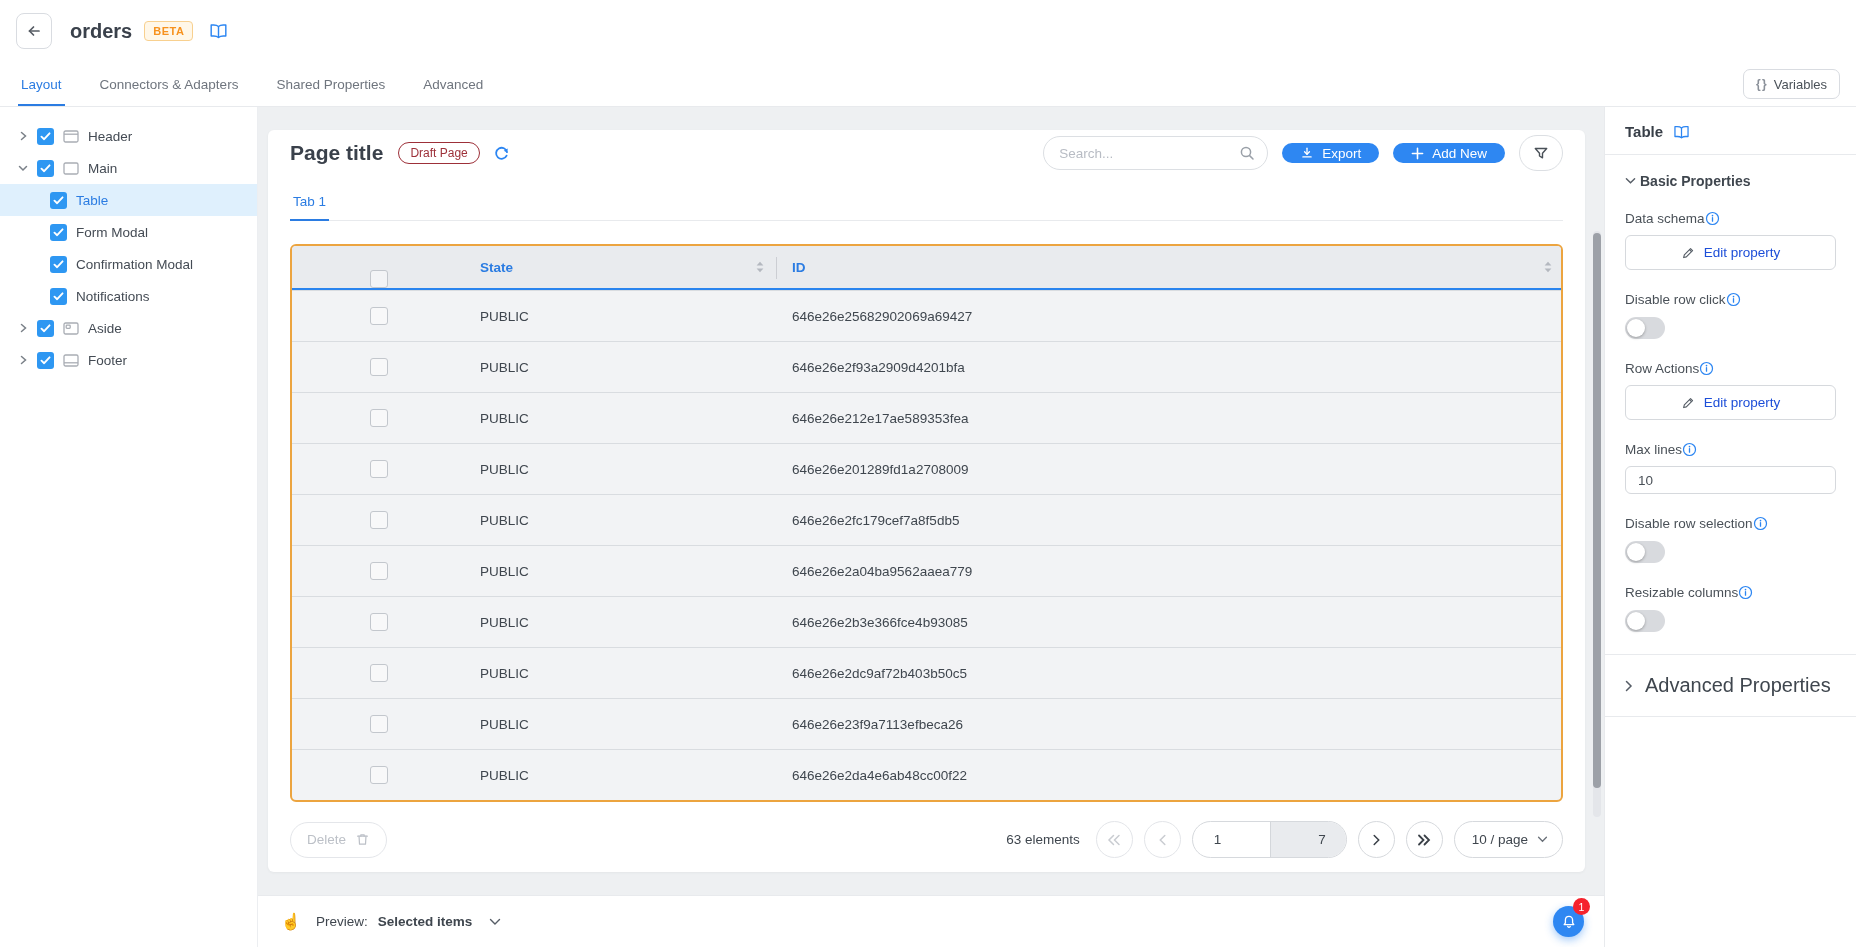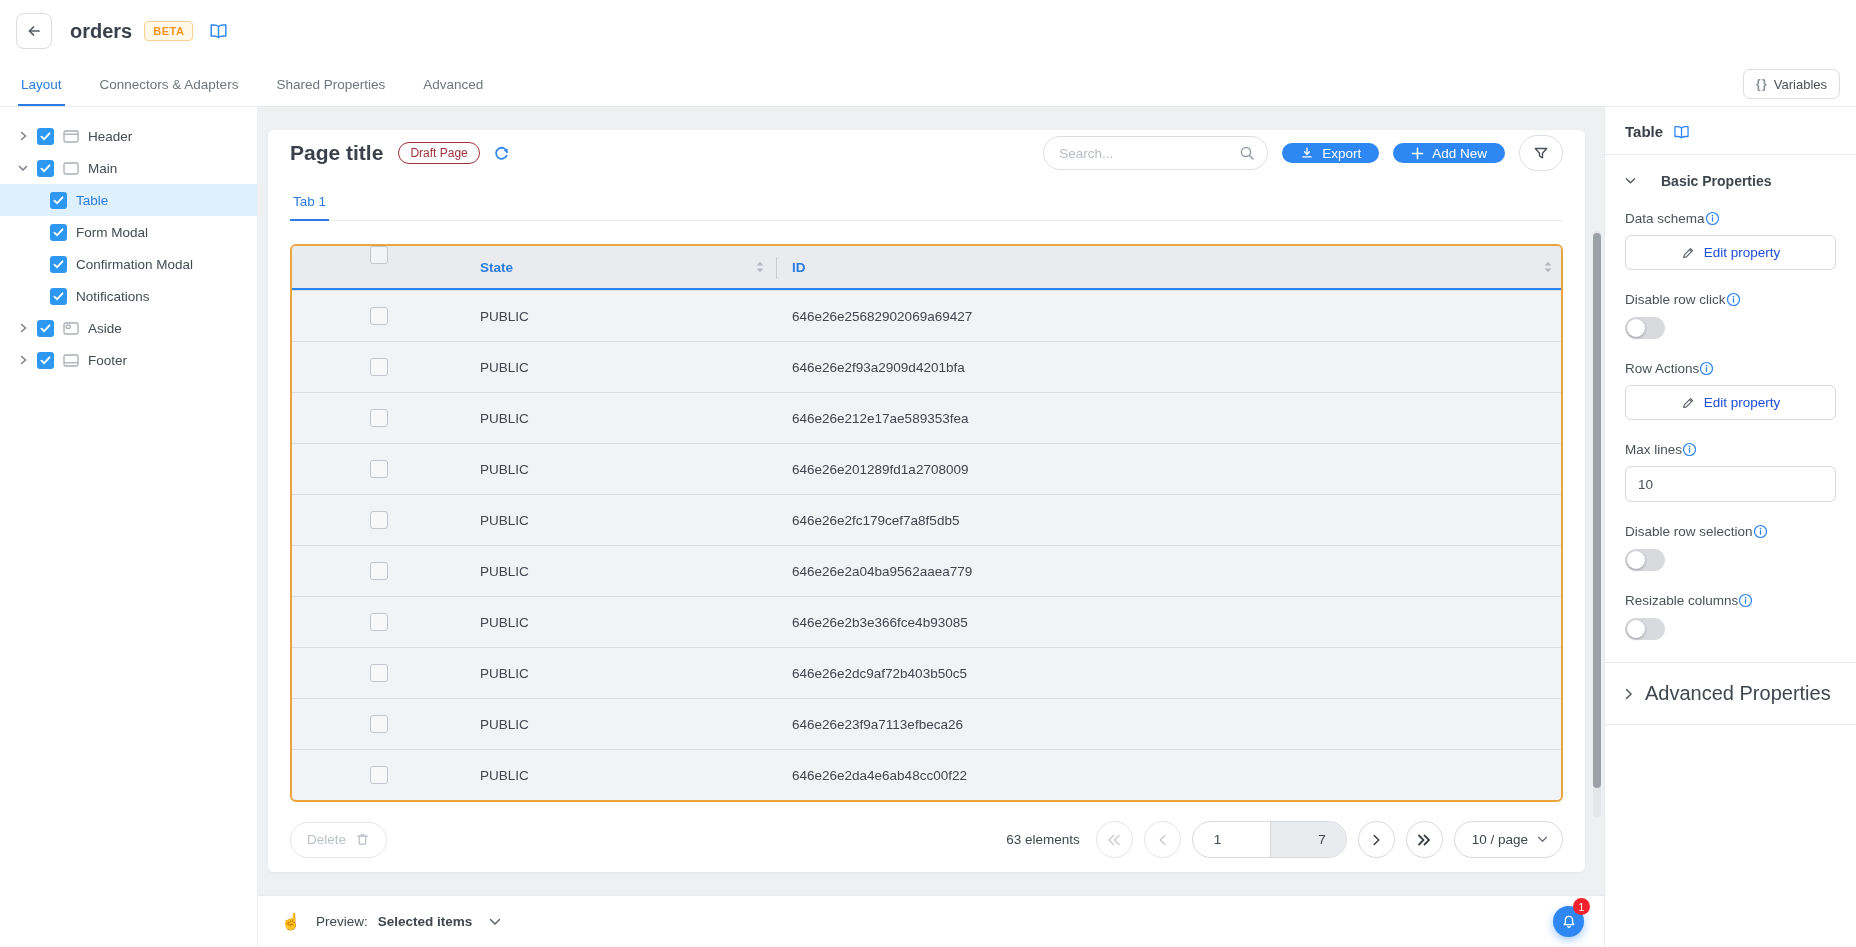--- a/index.html
+++ b/index.html
@@ -51,21 +51,21 @@
   .search-box input { border:none; outline:none; flex:1; font-size:13.5px; color:#4a5158; font-family:inherit; background:transparent; }
   .search-box input::placeholder { color:#b8bcc4; }
   .btn-primary { height:20px; border:none; border-radius:18px; background:#2e87f2; color:#fff; font-size:13.5px; display:flex; align-items:center; gap:8px; padding:0 18px; cursor:pointer; font-family:inherit; }
   .filter-btn { width:44px; height:36px; border:1px solid #dcdfe3; border-radius:18px; background:#fff; display:flex; align-items:center; justify-content:center; cursor:pointer; }
 
   .tabs-row { margin-top:22px; border-bottom:1px solid #e8eaed; display:flex; }
   .page-tab { font-size:13.5px; color:#2b7ce2; padding:0 3px 10px 3px; border-bottom:2px solid #2b7ce2; margin-bottom:-1px; cursor:pointer; }
 
   
   .table-widget { margin-top:23px; border:2px solid #eca43f; border-radius:6px; overflow:hidden; background:#f2f3f5; }
-  .t-header { height:44px; background:#e9ebee; display:flex; align-items:flex-start; border-bottom:2px solid #2a84ee; }
+  .t-header { height:44px; background:#e9ebee; display:flex; align-items:flex-end; border-bottom:2px solid #2a84ee; }
   .t-row { height:51px; display:flex; align-items:center; border-top:1px solid #d9dce0; font-size:13.5px; color:#3f464e; }
   .t-row:first-of-type { border-top:none; }
   .col-check { flex:0 0 170px; display:flex; align-items:center; padding-left:78px; }
   .col-state { flex:0 0 315px; display:flex; align-items:center; padding-left:18px; position:relative; height:100%; }
   .col-id { flex:1; display:flex; align-items:center; padding-left:15px; padding-right:8px; height:100%; }
   .th-label { color:#2b7ce2; font-weight:bold; font-size:13.5px; }
   .sort { margin-left:auto; display:flex; }
   .col-state .sort { margin-right:12px; }
   .t-header .col-state::after { content:""; position:absolute; right:0; top:11px; height:22px; width:1px; background:#ccced3; }
   .cb { width:18px; height:18px; border:1px solid #c3c7cd; border-radius:3px; background:rgba(255,255,255,.45); cursor:pointer; }
@@ -94,28 +94,28 @@
   .preview-text .chevd { margin-left:7px; display:flex; }
   .bell-wrap { margin-left:auto; position:relative; }
   .bell-btn { width:31px; height:31px; border-radius:50%; border:none; background:#2e87f2; display:flex; align-items:center; justify-content:center; cursor:pointer; box-shadow:0 3px 8px rgba(46,135,242,.45); }
   .bell-badge { position:absolute; top:-8px; right:-6px; min-width:17px; height:17px; border-radius:9px; background:#f5222d; color:#fff; font-size:10.5px; display:flex; align-items:center; justify-content:center; padding:0 4px; }
 
   
   .props { width:252px; flex:0 0 252px; background:#fff; border-left:1px solid #e8eaed; padding:16px 20px 0 20px; }
   .props-title-row { display:flex; align-items:center; gap:10px; }
   .props-title { font-size:15px; font-weight:bold; color:#373e47; }
   .props-divider { height:1px; background:#e8eaed; margin:14px -20px 0 -20px; }
-  .section-head { display:flex; align-items:center; gap:25px; margin-top:18px; font-size:14px; font-weight:bold; color:#3f464e; cursor:pointer; }
+  .section-head { display:flex; align-items:center; gap:4px; margin-top:18px; font-size:14px; font-weight:bold; color:#3f464e; cursor:pointer; }
   .field { margin-top:22px; }
   .field-label { display:flex; align-items:center; font-size:13.5px; color:#4a5158; }
   .info-icon { display:inline-flex; cursor:pointer; }
   .edit-btn { margin-top:9px; width:100%; height:35px; border:1px solid #d6d9dd; border-radius:6px; background:#fff; color:#1d4ed8; font-size:13.5px; display:flex; align-items:center; justify-content:center; gap:9px; cursor:pointer; font-family:inherit; }
   .toggle { margin-top:10px; width:40px; height:22px; border-radius:11px; background:#d8dade; position:relative; cursor:pointer; }
   .toggle::after { content:""; position:absolute; width:18px; height:18px; border-radius:50%; background:#fff; top:2px; left:2px; box-shadow:0 1px 3px rgba(0,0,0,.3); }
-  .prop-input { margin-top:9px; width:100%; height:36px; border:1px solid #d6d9dd; border-radius:6px; padding:0 12px; font-size:13.5px; color:#4a5158; font-family:inherit; outline:none; }
+  .prop-input { margin-top:9px; width:100%; height:28px; border:1px solid #d6d9dd; border-radius:6px; padding:0 12px; font-size:13.5px; color:#4a5158; font-family:inherit; outline:none; }
   .adv-row { display:flex; align-items:center; gap:12px; margin-top:19px; margin-bottom:19px; font-size:20px; font-weight:normal; color:#3f464e; cursor:pointer; }
 </style>
 </head>
 <body>
 
 <div class="app">
 
   <div class="top-header">
     <button class="back-btn">
       <span style="display:flex">

